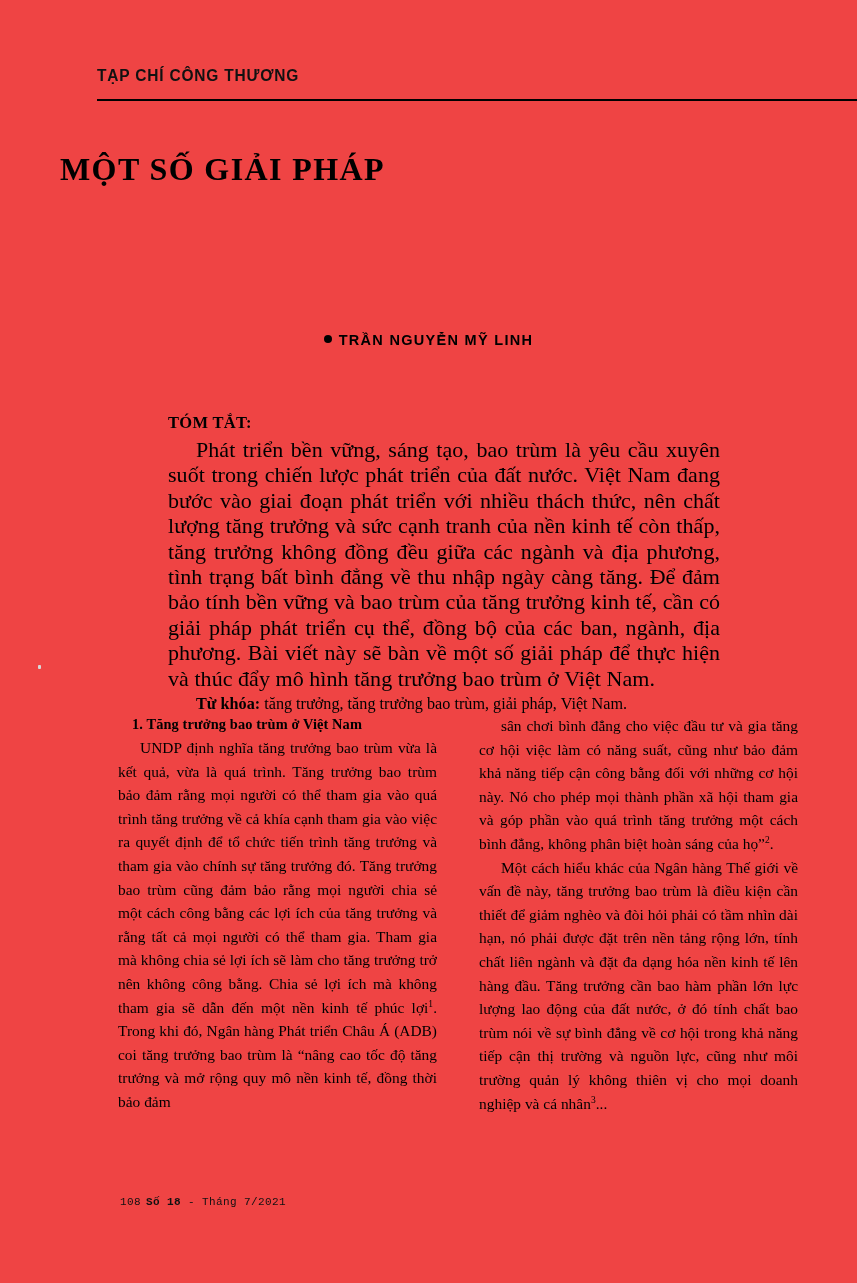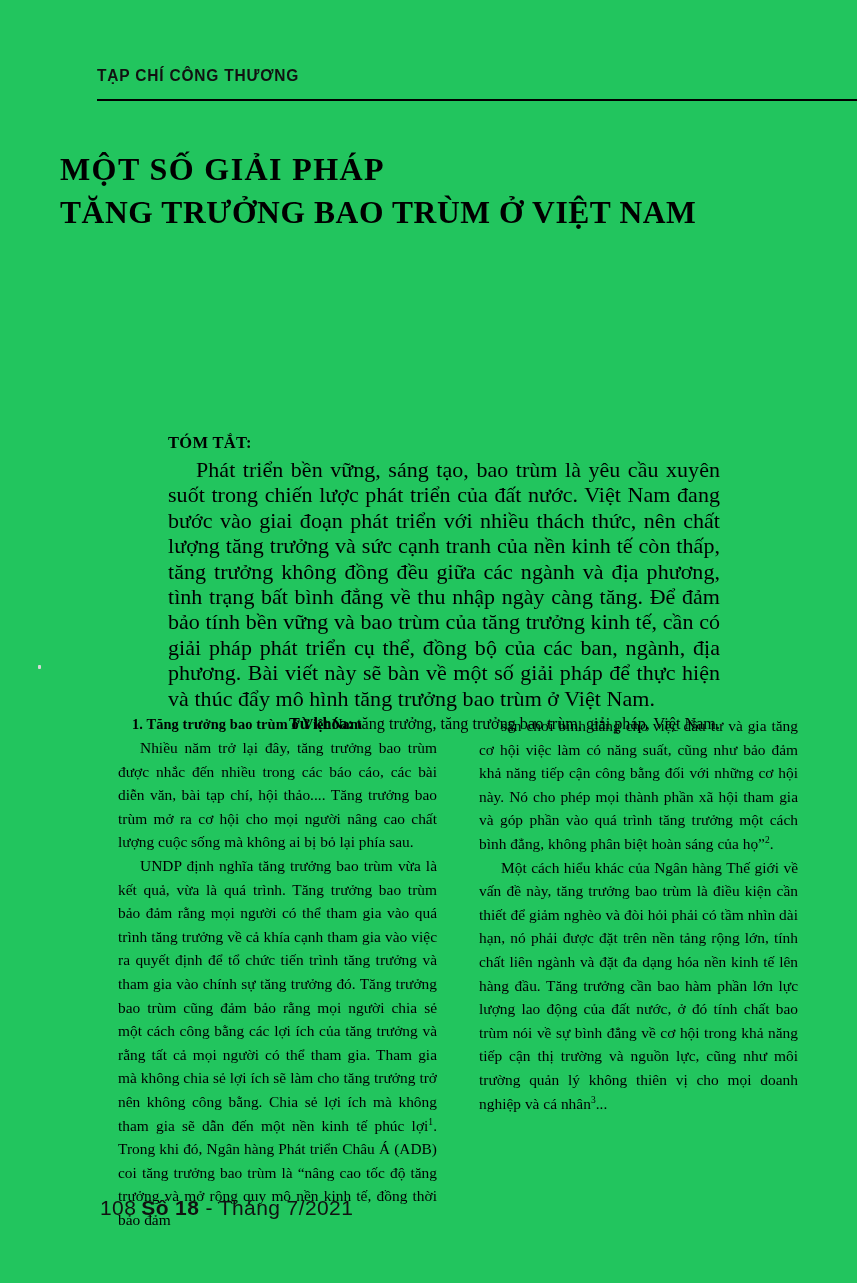--- a/index.html
+++ b/index.html
@@ -9,21 +9,21 @@
   }
   body {
     font-family: "Liberation Serif", "DejaVu Serif", serif;
     color: #000000;
   }
 
   #page {
     position: relative;
     width: 857px;
     height: 1283px;
-    background: #22c55e;
+    background: #ef4444;
     overflow: hidden;
     box-sizing: border-box;
   }
 
   
   .masthead {
     position: absolute;
     left: 97px;
     top: 68px;
     width: 763px;
@@ -96,41 +96,41 @@
     margin-right: 7px;
     vertical-align: middle;
     position: relative;
     top: -1px;
   }
 
   
   .abstract {
     position: absolute;
     left: 168px;
-    top: 432px;
+    top: 412px;
     width: 552px;
   }
   .abstract-heading {
     font-weight: 700;
     font-size: 16.5px;
     line-height: 22px;
     letter-spacing: 0.3px;
     margin-bottom: 3px;
   }
   .abstract-body {
     font-size: 22px;
     line-height: 25.4px;
     text-align: justify;
     text-indent: 28px;
     letter-spacing: 0.05px;
   }
   .keywords {
     font-size: 16.2px;
     line-height: 25.4px;
-    text-align: right;
+    text-align: left;
     text-indent: 28px;
     margin-top: 1px;
   }
   .keywords b { font-weight: 700; }
 
   
   .columns {
     position: absolute;
     left: 118px;
     top: 714px;
@@ -161,24 +161,24 @@
   }
   .para sup {
     font-size: 9.5px;
     line-height: 0;
     vertical-align: super;
   }
 
   
   .footer {
     position: absolute;
-    left: 100px;
+    left: 120px;
     top: 1196px;
-    font-family: Liberation Sans, sans-serif;
-    font-size: 21px;
+    font-family: Liberation Mono, monospace;
+    font-size: 11px;
     letter-spacing: 0.4px;
     color: #111;
     white-space: nowrap;
   }
   .footer .page-no { font-weight: 400; }
   .footer .issue { font-weight: 700; margin-left: 5px; }
   .footer .sep { font-weight: 400; }
   .footer .month { font-weight: 400; }
 
   
@@ -197,37 +197,38 @@
 
 <div id="page">
 
   <div class="masthead">
     <div class="masthead-title">TẠP CHÍ CÔNG THƯƠNG</div>
     <div class="masthead-rule"></div>
   </div>
 
   <div class="title-block">
     <div class="title-line l1">MỘT SỐ GIẢI PHÁP</div>
-    <div class="title-line l3">TĂNG TRƯỞNG BAO TRÙM Ở VIỆT NAM</div>
-  </div>
-
+  </div>
+
+  <div class="author-block">
+    <span class="author-bullet"></span><span class="author-name">TRẦN NGUYỄN MỸ LINH</span>
+  </div>
 
   <div class="abstract">
     <div class="abstract-heading">TÓM TẮT:</div>
     <div class="abstract-body">Phát triển bền vững, sáng tạo, bao trùm là yêu cầu xuyên suốt trong chiến lược phát triển của đất nước. Việt Nam đang bước vào giai đoạn phát triển với nhiều thách thức, nên chất lượng tăng trưởng và sức cạnh tranh của nền kinh tế còn thấp, tăng trưởng không đồng đều giữa các ngành và địa phương, tình trạng bất bình đẳng về thu nhập ngày càng tăng. Để đảm bảo tính bền vững và bao trùm của tăng trưởng kinh tế, cần có giải pháp phát triển cụ thể, đồng bộ của các ban, ngành, địa phương. Bài viết này sẽ bàn về một số giải pháp để thực hiện và thúc đẩy mô hình tăng trưởng bao trùm ở Việt Nam.</div>
     <div class="keywords">
       <b>Từ khóa:</b><span> tăng trưởng, tăng trưởng bao trùm, giải pháp, Việt Nam.</span>
     </div>
   </div>
 
   <div class="columns">
 
     <div class="col">
       <div class="sec-heading">1. Tăng trưởng bao trùm ở Việt Nam</div>
-      <p class="para">Nhiều năm trở lại đây, tăng trưởng bao trùm được nhắc đến nhiều trong các báo cáo, các bài diễn văn, bài tạp chí, hội thảo.... Tăng trưởng bao trùm mở ra cơ hội cho mọi người nâng cao chất lượng cuộc sống mà không ai bị bỏ lại phía sau.</p>
       <p class="para"><span>UNDP định nghĩa tăng trưởng bao trùm vừa là kết quả, vừa là quá trình. Tăng trưởng bao trùm bảo đảm rằng mọi người có thể tham gia vào quá trình tăng trưởng về cả khía cạnh tham gia vào việc ra quyết định để tổ chức tiến trình tăng trưởng và tham gia vào chính sự tăng trưởng đó. Tăng trưởng bao trùm cũng đảm bảo rằng mọi người chia sẻ một cách công bằng các lợi ích của tăng trưởng và rằng tất cả mọi người có thể tham gia. Tham gia mà không chia sẻ lợi ích sẽ làm cho tăng trưởng trở nên không công bằng. Chia sẻ lợi ích mà không tham gia sẽ dẫn đến một nền kinh tế phúc lợi</span><sup>1</sup><span>. Trong khi đó, Ngân hàng Phát triển Châu Á (ADB) coi tăng trưởng bao trùm là “nâng cao tốc độ tăng trưởng và mở rộng quy mô nền kinh tế, đồng thời bảo đảm</span></p>
     </div>
 
     <div class="col">
       <p class="para"><span>sân chơi bình đẳng cho việc đầu tư và gia tăng cơ hội việc làm có năng suất, cũng như bảo đảm khả năng tiếp cận công bằng đối với những cơ hội này. Nó cho phép mọi thành phần xã hội tham gia và góp phần vào quá trình tăng trưởng một cách bình đẳng, không phân biệt hoàn sáng của họ”</span><sup>2</sup><span>.</span></p>
       <p class="para"><span>Một cách hiểu khác của Ngân hàng Thế giới về vấn đề này, tăng trưởng bao trùm là điều kiện cần thiết để giảm nghèo và đòi hỏi phải có tầm nhìn dài hạn, nó phải được đặt trên nền tảng rộng lớn, tính chất liên ngành và đặt đa dạng hóa nền kinh tế lên hàng đầu. Tăng trưởng cần bao hàm phần lớn lực lượng lao động của đất nước, ở đó tính chất bao trùm nói về sự bình đẳng về cơ hội trong khả năng tiếp cận thị trường và nguồn lực, cũng như môi trường quản lý không thiên vị cho mọi doanh nghiệp và cá nhân</span><sup>3</sup><span>...</span></p>
     </div>
 
   </div>
 

